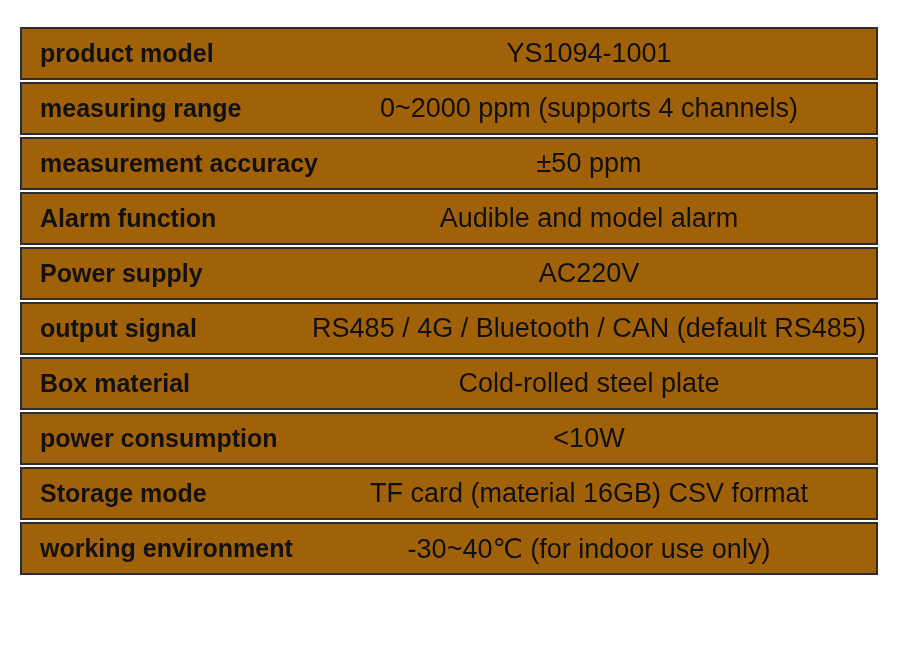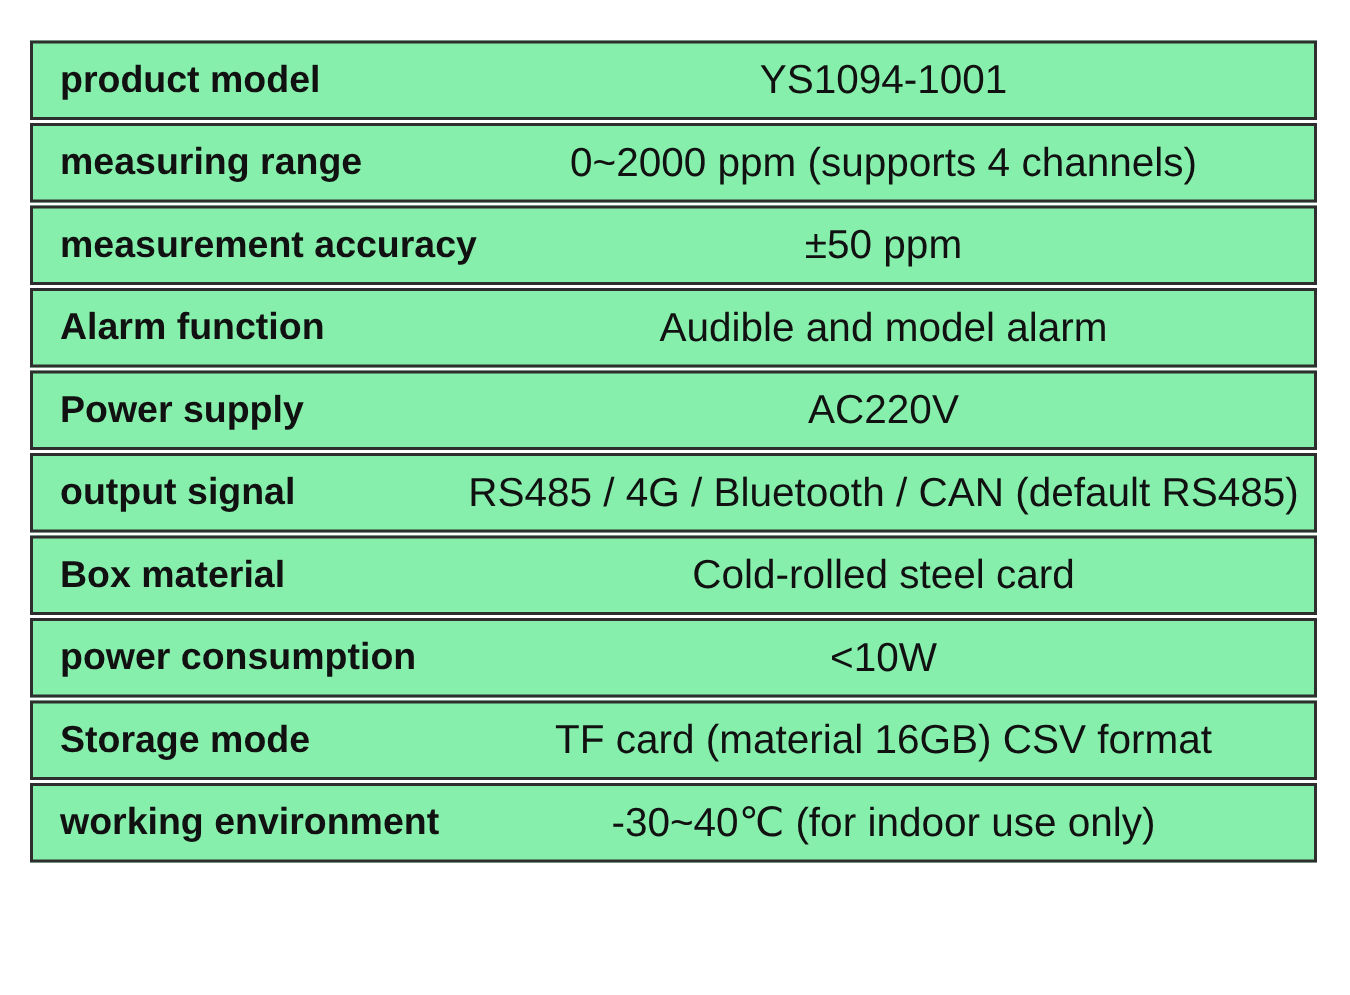--- a/index.html
+++ b/index.html
@@ -16,21 +16,21 @@
     top: 27px;
     width: 858px;
   }
   .spec-row {
     box-sizing: border-box;
     height: 53px;
     border: 2px solid #2e2e2e;
     margin-bottom: 2px;
     display: flex;
     align-items: center;
-    background: #86efac;
+    background: #a16207;
   }
   .spec-row:last-child {
     margin-bottom: 0;
   }
   .spec-label {
     box-sizing: border-box;
     width: 280px;
     padding-left: 18px;
     font-size: 25px;
     font-weight: 700;
@@ -76,21 +76,21 @@
     <div class="spec-value">AC220V</div>
   </div>
 
   <div class="spec-row">
     <div class="spec-label">output signal</div>
     <div class="spec-value">RS485 / 4G / Bluetooth / CAN (default RS485)</div>
   </div>
 
   <div class="spec-row">
     <div class="spec-label">Box material</div>
-    <div class="spec-value">Cold-rolled steel card</div>
+    <div class="spec-value">Cold-rolled steel plate</div>
   </div>
 
   <div class="spec-row">
     <div class="spec-label">power consumption</div>
     <div class="spec-value">&lt;10W</div>
   </div>
 
 
   <div class="spec-row">
     <div class="spec-label">Storage mode</div>

